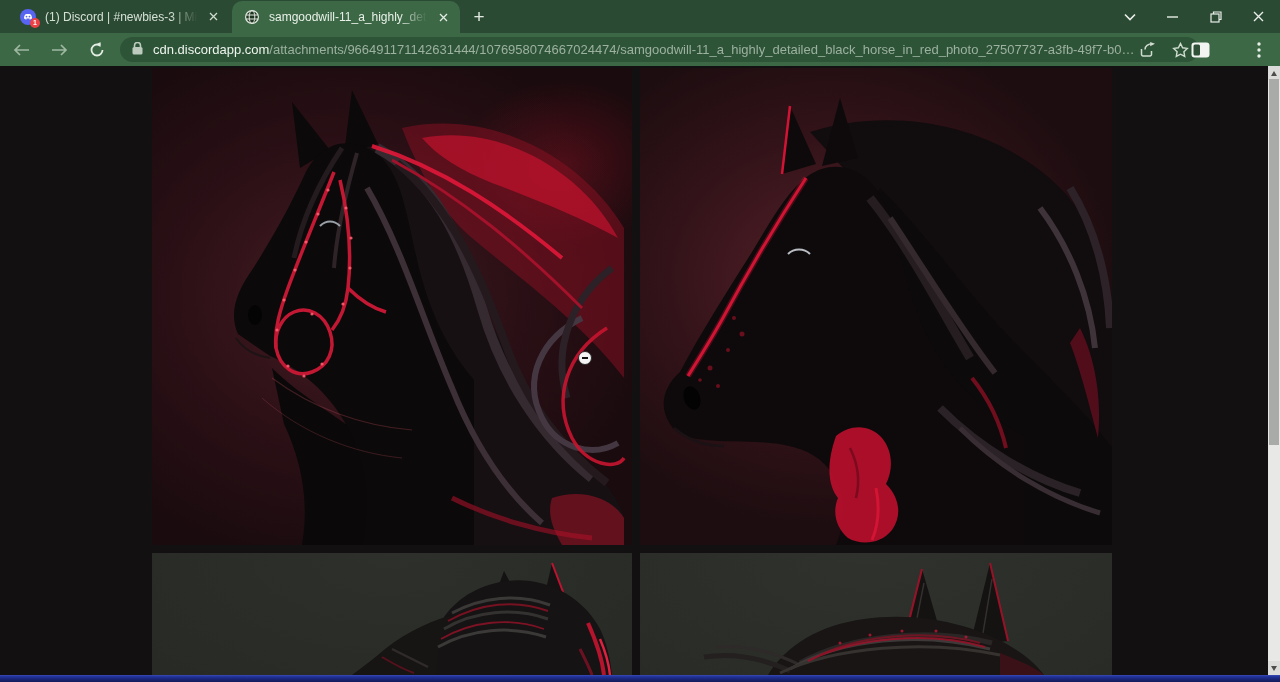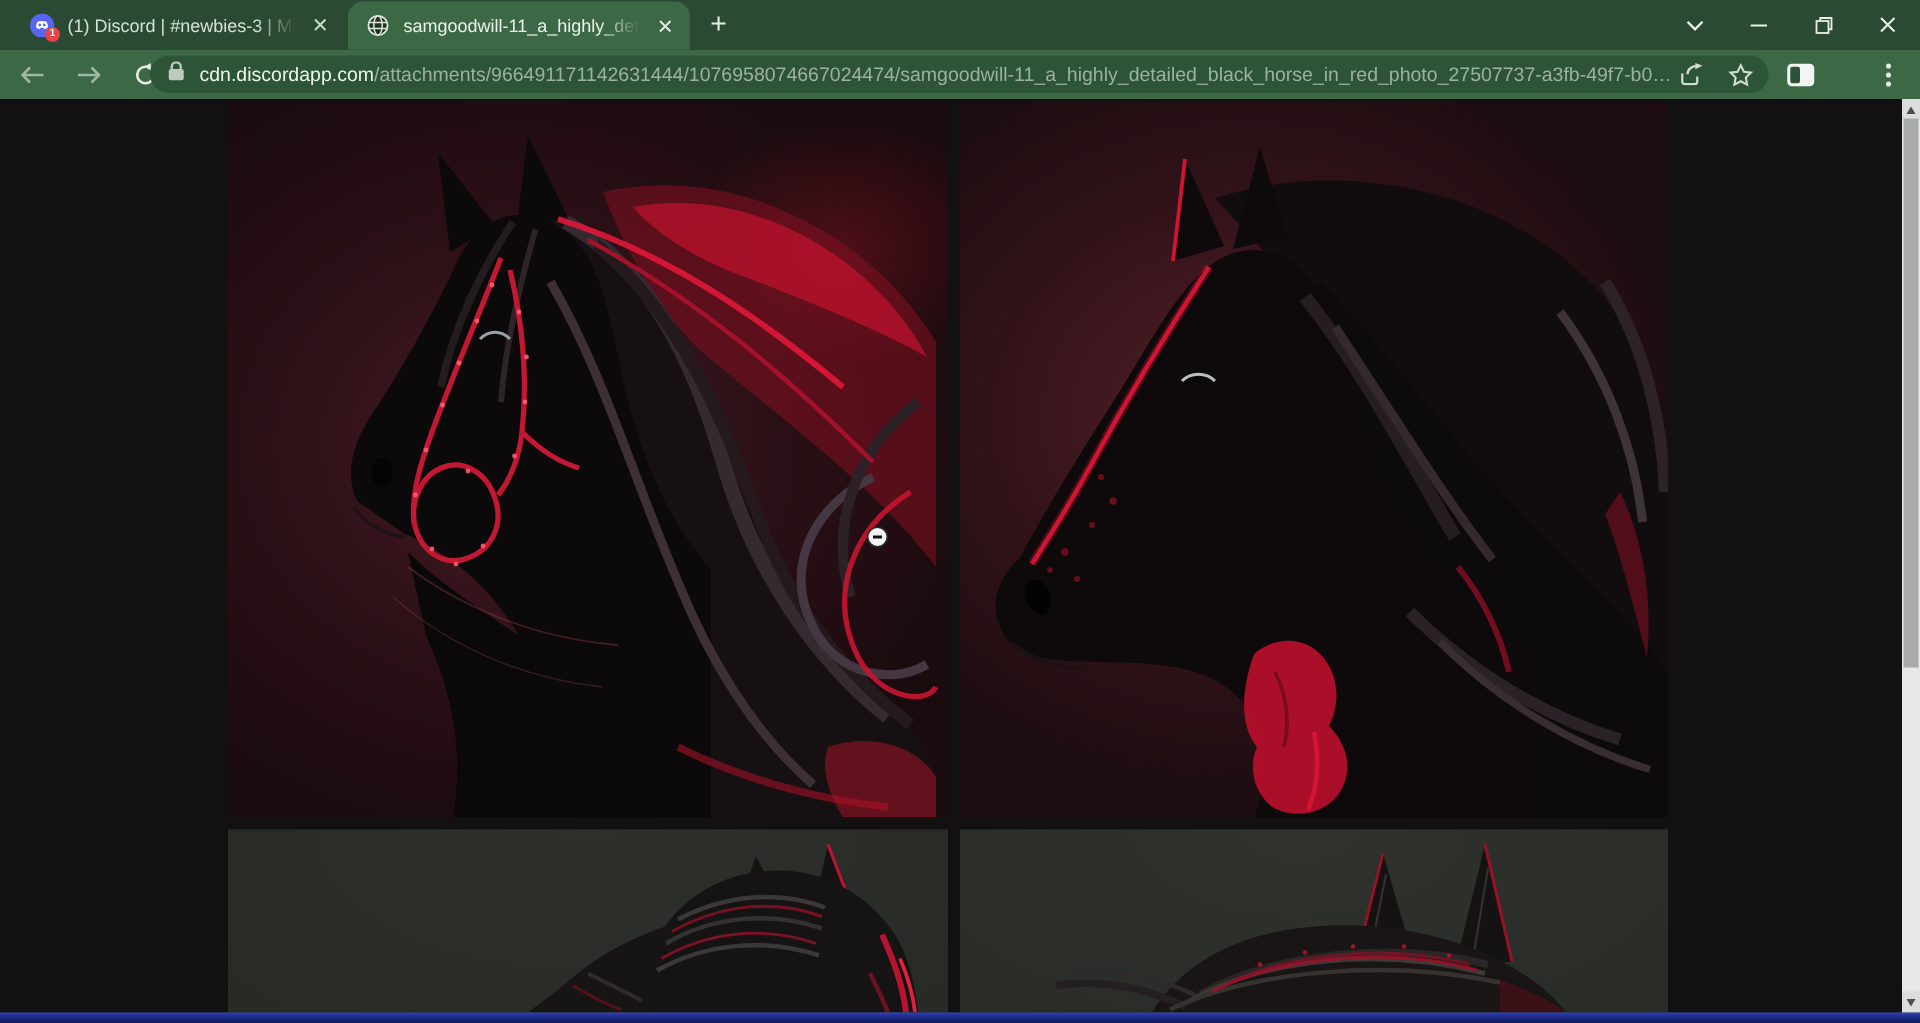--- a/index.html
+++ b/index.html
@@ -26,21 +26,21 @@
     background:#ec4145;color:#fff;font-size:7px;font-weight:bold;line-height:10px;text-align:center;
   }
   .newtab{position:absolute;left:466px;top:4px;width:26px;height:26px;display:flex;align-items:center;justify-content:center;
     color:#dfe9df;font-size:19px;font-weight:400;border-radius:50%;}
   .wincontrols{position:absolute;right:0;top:0;height:33px;display:flex;}
   .winbtn{width:43px;height:33px;display:flex;align-items:center;justify-content:center;}
   
   .toolbar{position:absolute;left:0;top:33px;width:1280px;height:33px;background:#3c6845;border-bottom:1px solid #27452f;}
   .navbtn{position:absolute;top:3px;width:28px;height:28px;display:flex;align-items:center;justify-content:center;border-radius:50%;}
   .omnibox{
-    position:absolute;left:100px;top:4px;width:1079px;height:25px;border-radius:13px;background:#2e5438;
+    position:absolute;left:120px;top:4px;width:1079px;height:25px;border-radius:13px;background:#2e5438;
     display:flex;align-items:center;padding:0;box-sizing:border-box;
   }
   .omni-lock{margin-left:12px;flex:0 0 12px;}
   .omni-text{font-size:13px;margin-left:9px;white-space:nowrap;overflow:hidden;}
   .omni-domain{color:#eef4ee;}
   .omni-path{color:#9cb19f;}
   .omni-right{margin-left:auto;display:flex;align-items:center;}
   .omni-ic{width:26px;height:26px;display:flex;align-items:center;justify-content:center;margin-right:6px;}
   .chip{position:absolute;top:3px;width:28px;height:28px;display:flex;align-items:center;justify-content:center;}
   .avatar{

